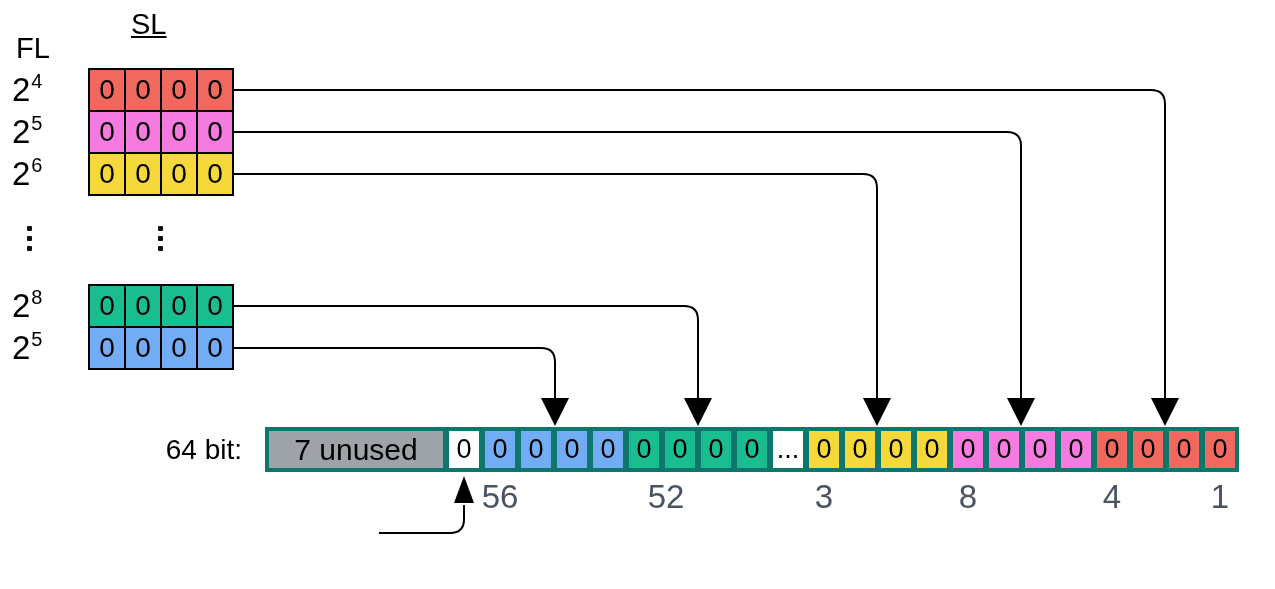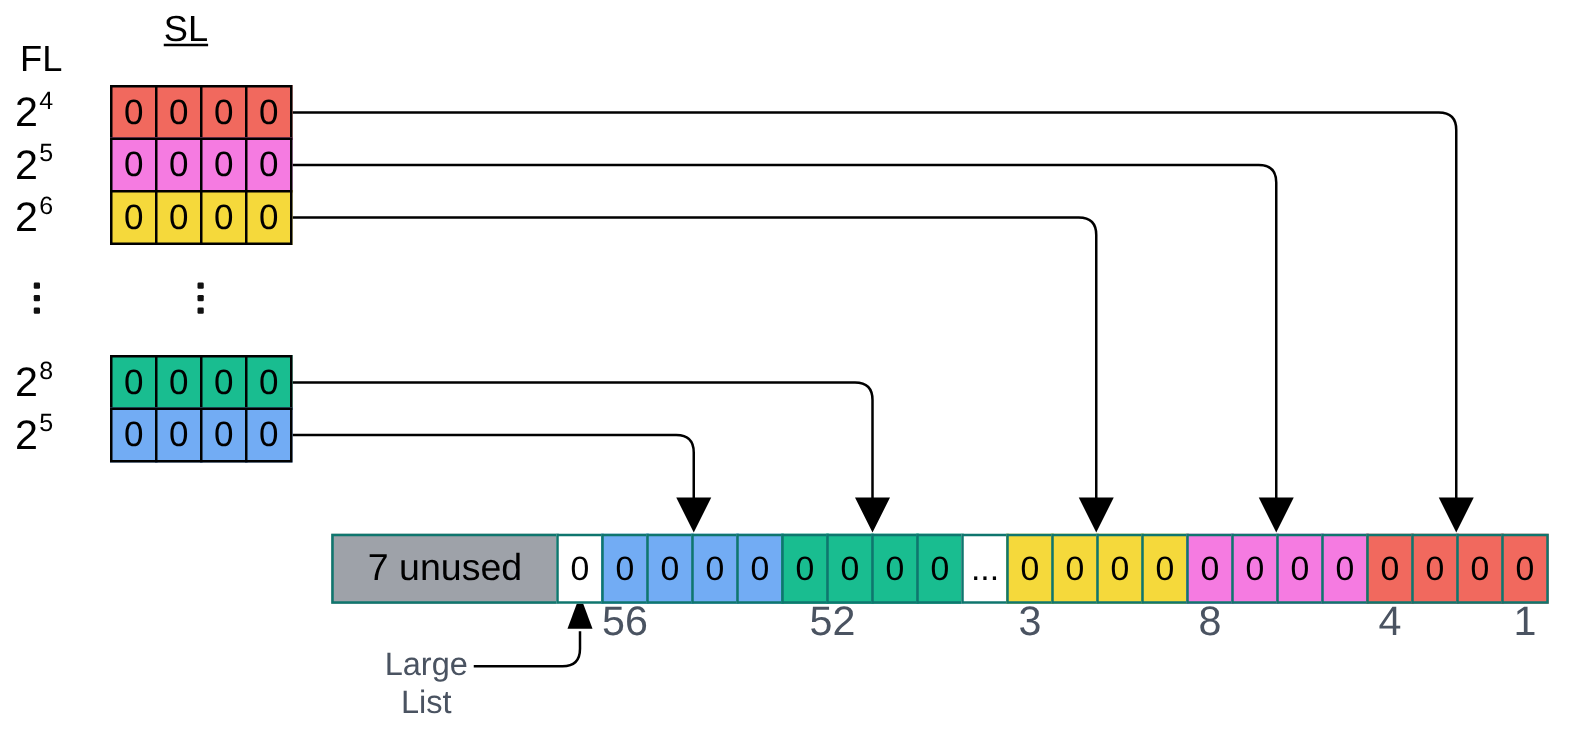--- a/index.html
+++ b/index.html
@@ -30,21 +30,21 @@
   .vdots { position:absolute; width:6px; display:flex; flex-direction:column; align-items:center; gap:5px; }
   .vdots i { width:5px; height:5px; background:#111; border-radius:1px; }
   .vdots-fl { left:26px; top:226px; }
   .vdots-sl { left:157px; top:226px; }
 
   .bar-label { position:absolute; left:120px; top:427px; width:122px; height:45px;
     display:flex; align-items:center; justify-content:flex-end; font-size:28px; }
 
   .bar { position:absolute; left:265px; top:427px; display:flex; }
   .seg {
-    box-sizing:border-box; height:56px; border:2px solid #0f766e;
+    box-sizing:border-box; height:45px; border:4px solid #0f766e;
     display:flex; align-items:center; justify-content:center; font-size:27px; background:#fff;
   }
   .bar .seg + .seg { margin-left:-2px; }
   .seg-unused { width:182px; background:#9EA2A9; font-size:30px; }
   .seg-bit { width:38px; }
 
   .bg-red    { background:#F1695E; }
   .bg-pink   { background:#F57BE1; }
   .bg-yellow { background:#F5D93B; }
   .bg-green  { background:#19BD90; }
@@ -142,20 +142,21 @@
       <i></i>
       <i></i>
       <i></i>
     </div>
   <div class="vdots vdots-sl">
       <i></i>
       <i></i>
       <i></i>
     </div>
 
+  <div class="bar-label">64 bit:</div>
 
   <div class="bar">
     <div class="seg seg-unused">7 unused</div>
     <div class="seg seg-bit bg-white">0</div>
     <div class="seg seg-bit bg-blue">0</div>
     <div class="seg seg-bit bg-blue">0</div>
     <div class="seg seg-bit bg-blue">0</div>
     <div class="seg seg-bit bg-blue">0</div>
     <div class="seg seg-bit bg-green">0</div>
     <div class="seg seg-bit bg-green">0</div>
@@ -176,18 +177,14 @@
     <div class="seg seg-bit bg-red">0</div>
   </div>
 
   <span class="bitnum bn-0">56</span>
   <span class="bitnum bn-1">52</span>
   <span class="bitnum bn-2">3</span>
   <span class="bitnum bn-3">8</span>
   <span class="bitnum bn-4">4</span>
   <span class="bitnum bn-5">1</span>
 
-  <div class="large-list">
-    <div>Large</div>
-    <div>List</div>
-  </div>
 
 </div>
 
 </body></html>

